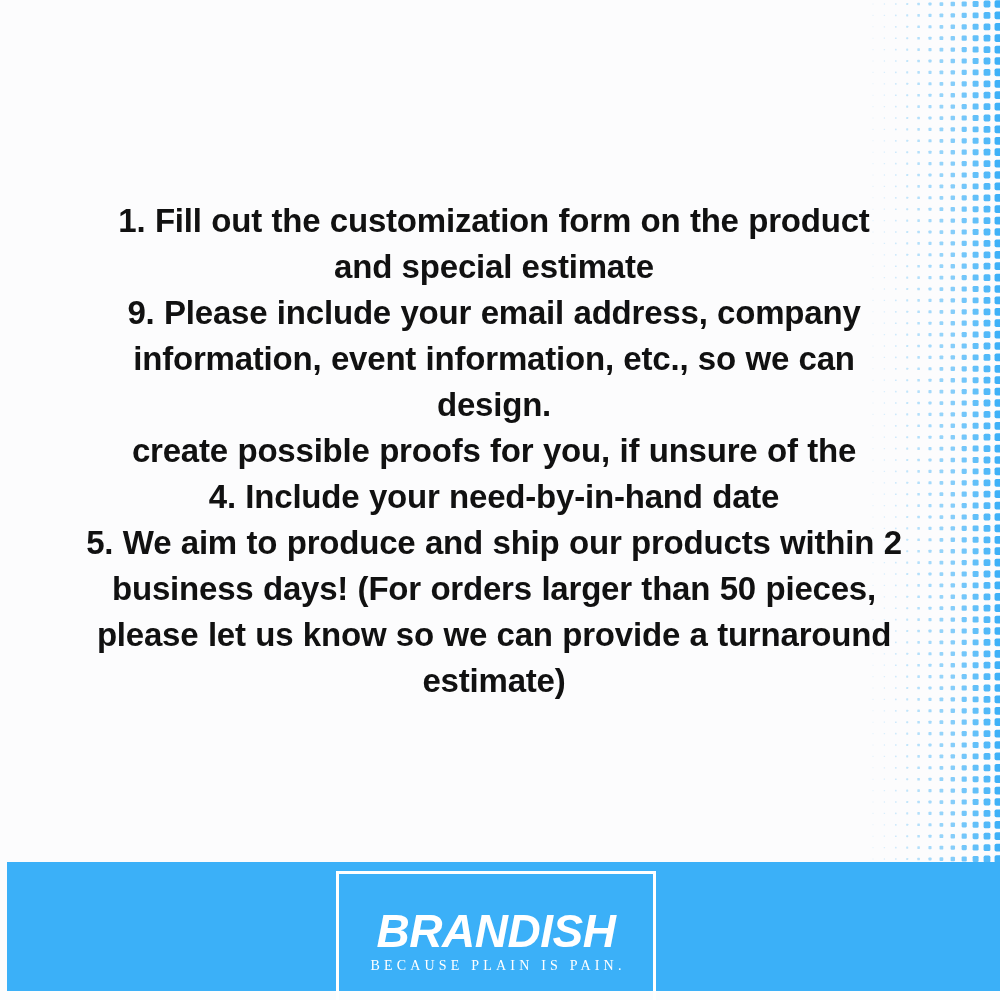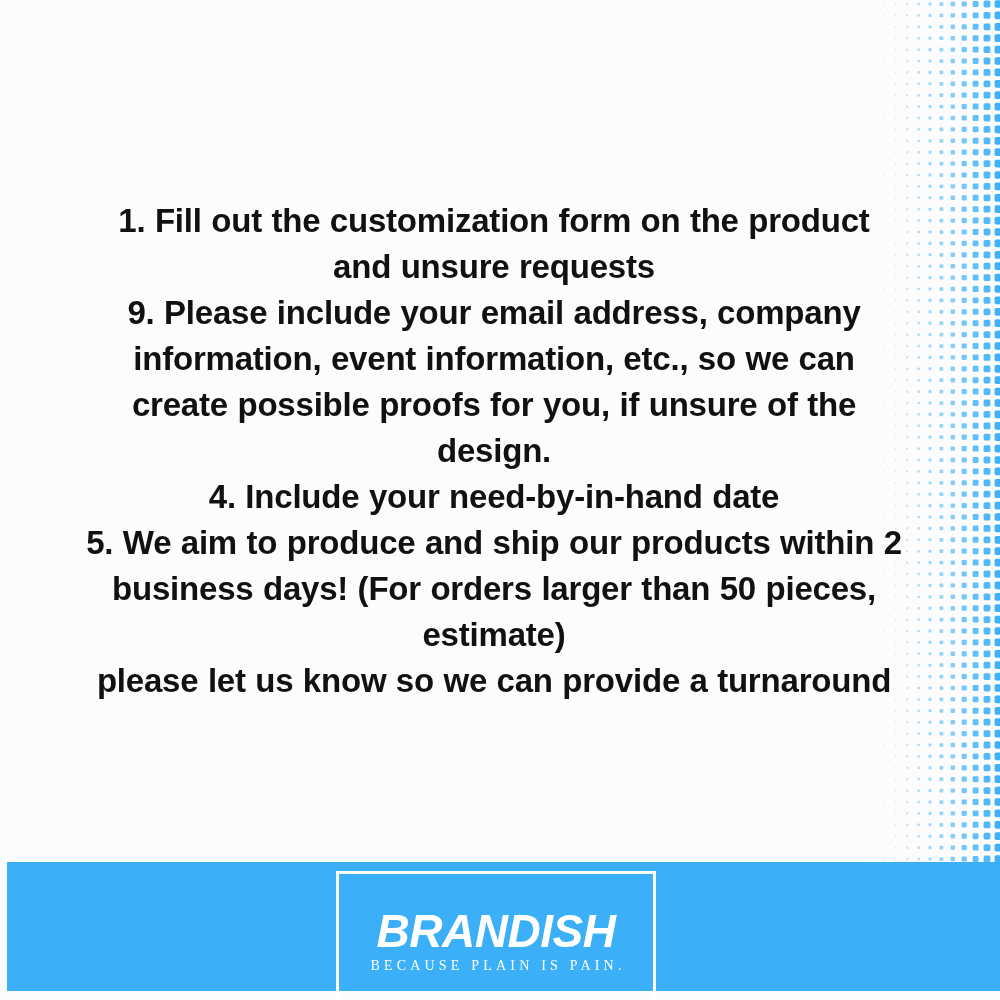--- a/index.html
+++ b/index.html
@@ -1107,30 +1107,30 @@
       <rect x="135.90" y="809.50" width="7.80" height="7.80" rx="1.76" fill="#3bb0f8" opacity="1.000"></rect>
       <rect x="135.90" y="820.90" width="7.80" height="7.80" rx="1.76" fill="#3bb0f8" opacity="1.000"></rect>
       <rect x="135.90" y="832.30" width="7.80" height="7.80" rx="1.76" fill="#3bb0f8" opacity="1.000"></rect>
       <rect x="135.90" y="843.70" width="7.80" height="7.80" rx="1.76" fill="#3bb0f8" opacity="1.000"></rect>
       <rect x="135.90" y="855.10" width="7.80" height="7.80" rx="1.76" fill="#3bb0f8" opacity="1.000"></rect>
     </svg>
 
 
   <div id="body-copy">
     <div class="body-line">1. Fill out the customization form on the product</div>
-    <div class="body-line">and unsure requests</div>
+    <div class="body-line">and special estimate</div>
     <div class="body-line">9. Please include your email address, company</div>
     <div class="body-line">information, event information, etc., so we can</div>
+    <div class="body-line">design.</div>
     <div class="body-line">create possible proofs for you, if unsure of the</div>
-    <div class="body-line">design.</div>
     <div class="body-line">4. Include your need-by-in-hand date</div>
     <div class="body-line">5. We aim to produce and ship our products within 2</div>
     <div class="body-line">business days! (For orders larger than 50 pieces,</div>
+    <div class="body-line">please let us know so we can provide a turnaround</div>
     <div class="body-line">estimate)</div>
-    <div class="body-line">please let us know so we can provide a turnaround</div>
   </div>
 
   <div id="footer-bar"></div>
   <div id="logo-outline">
     <div id="logo-inner">
       <div id="logo-wordmark">BRANDISH</div>
       <div id="logo-tagline">BECAUSE PLAIN IS PAIN.</div>
     </div>
   </div>
 

